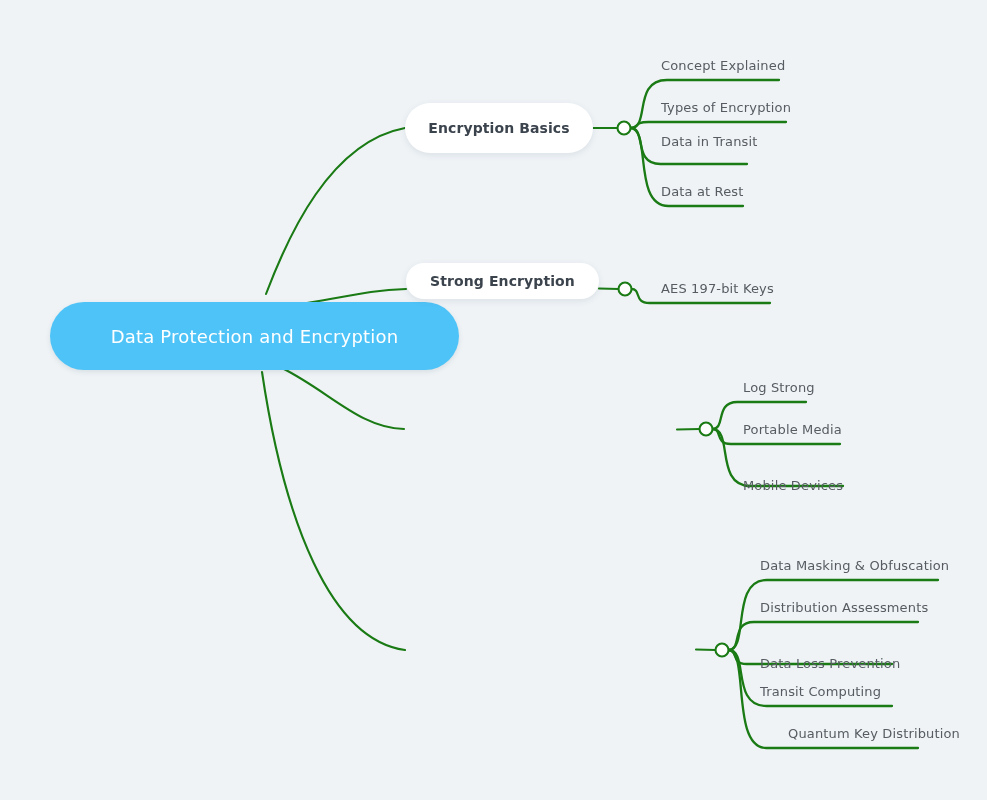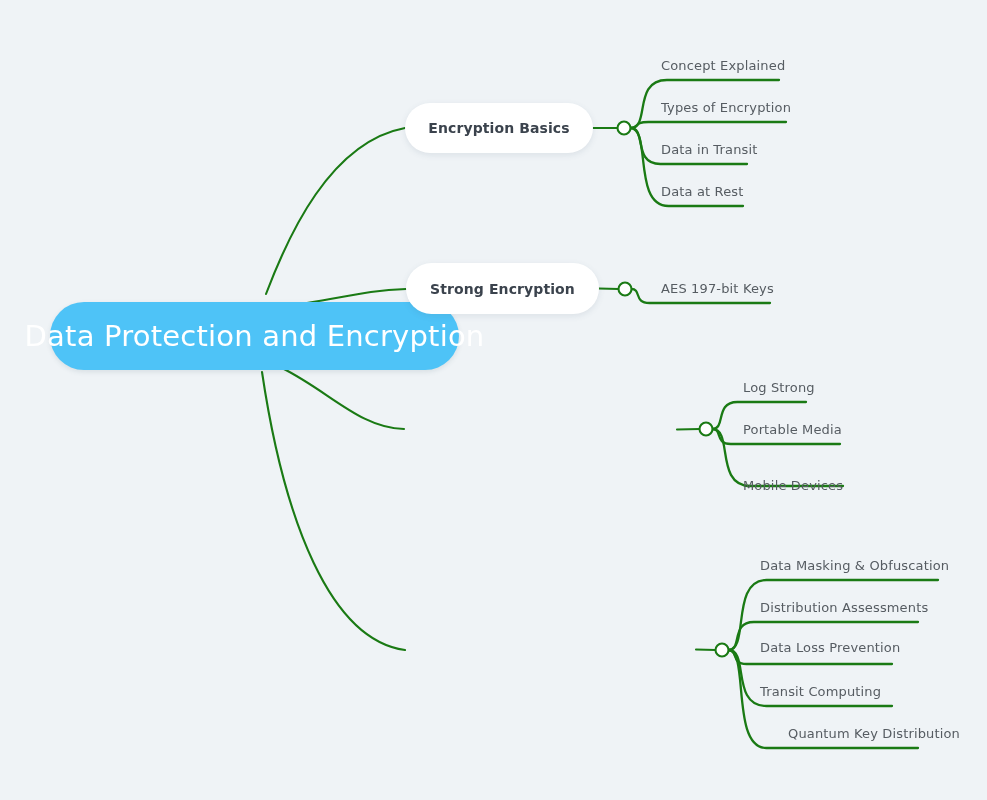--- a/index.html
+++ b/index.html
@@ -26,21 +26,21 @@
     height: 800px;
   }
   .root-node {
     position: absolute;
     display: flex;
     align-items: center;
     justify-content: center;
     background: #4ec3f7;
     color: #ffffff;
     border-radius: 34px;
-    font-size: 29px;
+    font-size: 18px;
     font-weight: 400;
     letter-spacing: 0.2px;
     white-space: nowrap;
     box-shadow: 0 2px 5px rgba(60,90,110,0.13);
   }
   .branch-node {
     position: absolute;
     display: flex;
     align-items: center;
     justify-content: center;
@@ -91,30 +91,30 @@
       <path d="M 728.5 650 C 738.4 650, 730.5 664, 746.5 664 L 892 664" fill="none" stroke="#1a7a14" stroke-width="2.3" stroke-linecap="round"></path>
       <path d="M 728.5 650 C 749.4 650, 730.5 706, 766.5 706 L 892 706" fill="none" stroke="#1a7a14" stroke-width="2.3" stroke-linecap="round"></path>
       <path d="M 728.5 650 C 749.4 650, 730.5 748, 766.5 748 L 918 748" fill="none" stroke="#1a7a14" stroke-width="2.3" stroke-linecap="round"></path>
       <circle cx="722" cy="650" r="6.5" fill="#ffffff" stroke="#1a7a14" stroke-width="2.1"></circle>
     </svg>
 <div class="root-node" style="left: 50px; top: 302px; width: 409px; height: 68px;">
       <span>Data Protection and Encryption</span>
     </div>
     <div class="leaf-label" style="left: 661px; top: 58px;">Concept Explained</div>
     <div class="leaf-label" style="left: 661px; top: 100px;">Types of Encryption</div>
-    <div class="leaf-label" style="left: 661px; top: 142px;">Data in Transit</div>
+    <div class="leaf-label" style="left: 661px; top: 134px;">Data in Transit</div>
     <div class="leaf-label" style="left: 661px; top: 184px;">Data at Rest</div>
     <div class="branch-node" style="left: 405px; top: 103px; width: 188px; height: 50px;">
       <span>Encryption Basics</span>
     </div>
     <div class="leaf-label" style="left: 661px; top: 281px;">AES 197-bit Keys</div>
-    <div class="branch-node" style="left: 406px; top: 263px; width: 193px; height: 51px;">
+    <div class="branch-node" style="left: 406px; top: 263px; width: 193px; height: 36px;">
       <span>Strong Encryption</span>
     </div>
     <div class="leaf-label" style="left: 743px; top: 380px;">Log Strong</div>
     <div class="leaf-label" style="left: 743px; top: 422px;">Portable Media</div>
     <div class="leaf-label" style="left: 743px; top: 464px; margin-top: 14px;">Mobile Devices</div>
     <div class="leaf-label" style="left: 760px; top: 558px;">Data Masking &amp; Obfuscation</div>
     <div class="leaf-label" style="left: 760px; top: 600px;">Distribution Assessments</div>
-    <div class="leaf-label" style="left: 760px; top: 640px;">Data Loss Prevention</div>
+    <div class="leaf-label" style="left: 760px; top: 656px;">Data Loss Prevention</div>
     <div class="leaf-label" style="left: 760px; top: 684px;">Transit Computing</div>
     <div class="leaf-label" style="left: 760px; top: 726px; margin-left: 28px;">Quantum Key Distribution</div>
   </div>
 
 </body></html>

